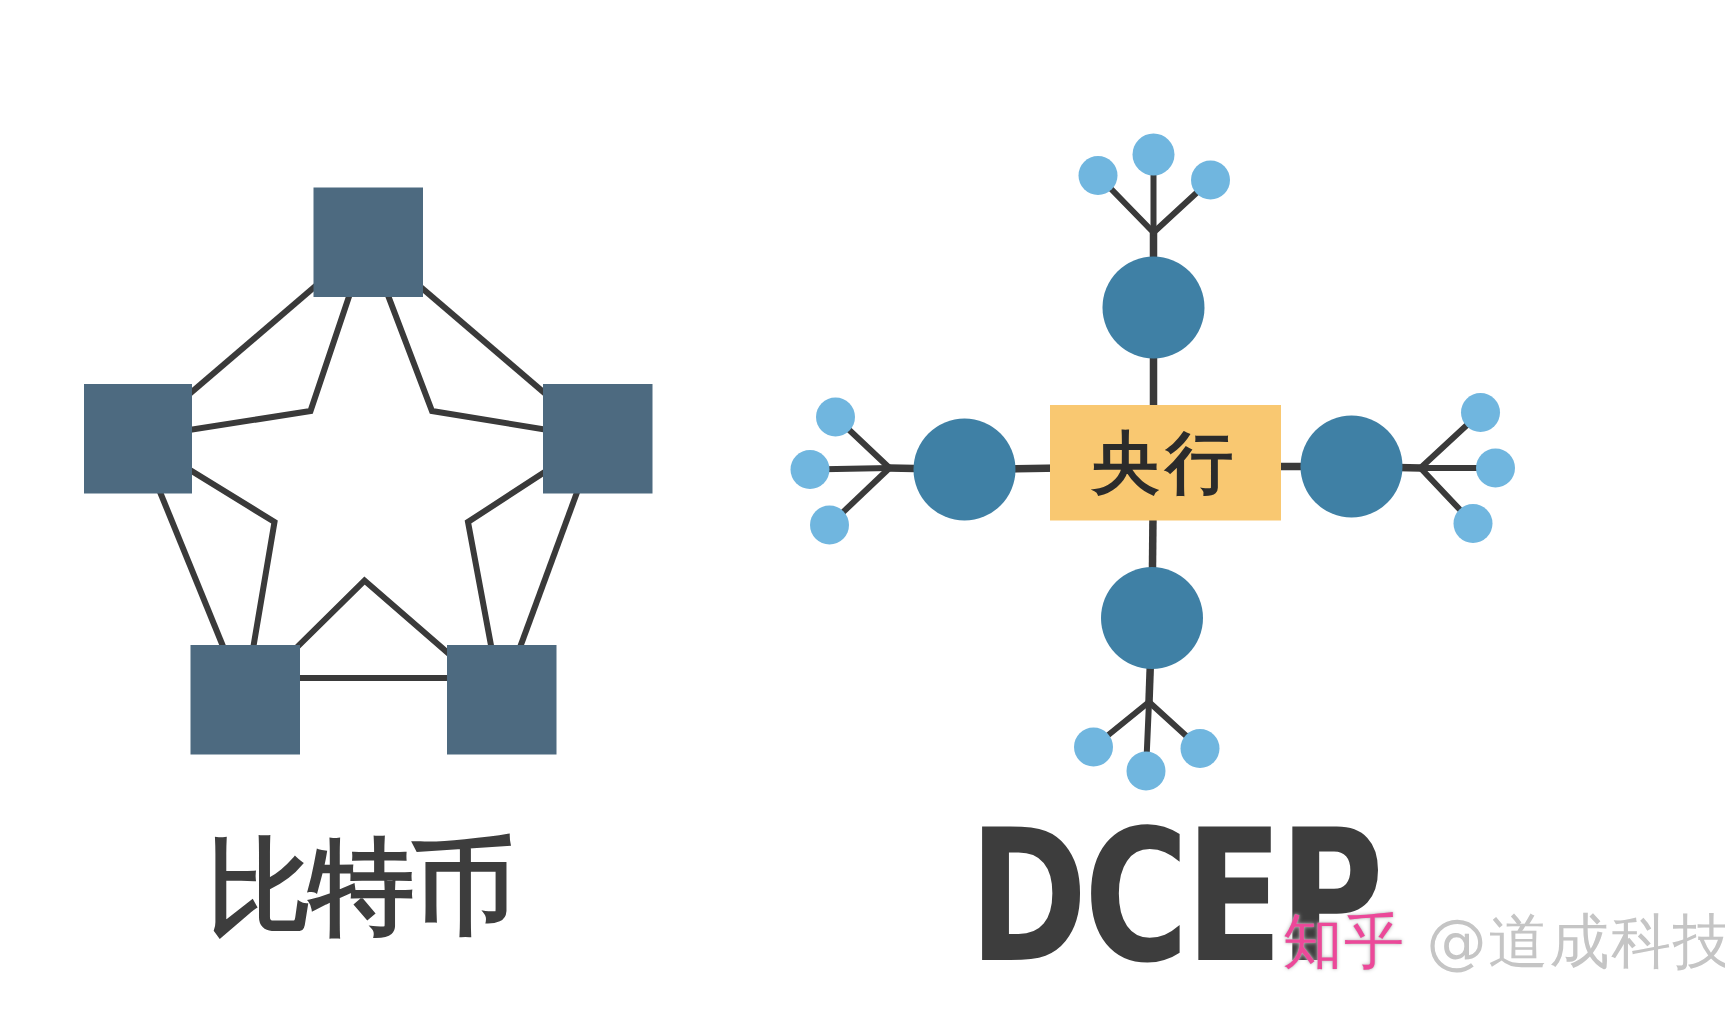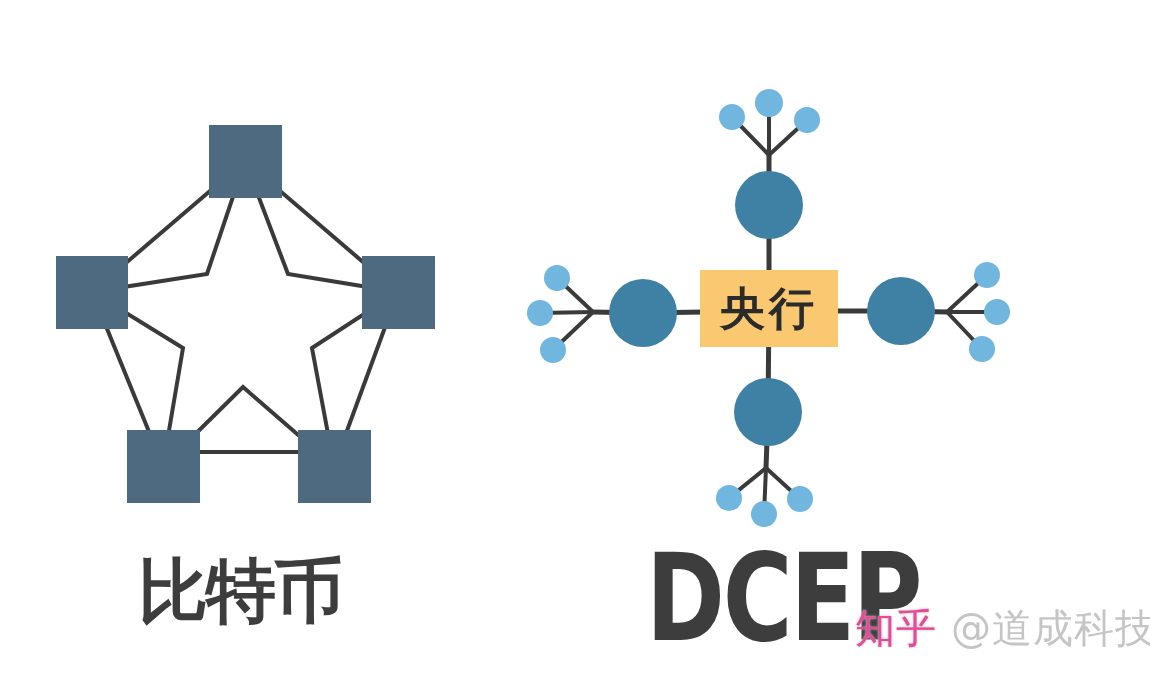--- a/index.html
+++ b/index.html
@@ -12,21 +12,21 @@
   
   .edge{stroke:var(--line,#3a3a3a);stroke-width:4;fill:none;}
   .star{stroke:var(--line,#3a3a3a);stroke-width:4;fill:none;stroke-linejoin:miter;}
   .trunk{stroke:var(--line,#3a3a3a);stroke-width:5;}
   .branch{stroke:var(--line,#3a3a3a);stroke-width:4;stroke-linecap:round;}
   .sq{fill:var(--bitcoin-node,#4d6a80);}
   .hub{fill:var(--hub-circle,#3f80a5);}
   .leaf{fill:var(--leaf-circle,#70b6df);}
   
   .central-bank-box{
-    position:absolute;left:700px;top:270px;width:138px;height:77px;
+    position:absolute;left:700px;top:270px;width:154px;height:77px;
     background:var(--center-box,#f9c871);
     display:flex;align-items:center;justify-content:center;
     font-size:45px;font-weight:700;color:var(--center-box-text,#2b2b2b);
     letter-spacing:4px;
   }
   
   .bitcoin-label{
     position:absolute;left:80px;top:556px;width:320px;text-align:center;
     font-size:70px;line-height:1;font-weight:700;letter-spacing:-2px;
     color:var(--label,#3d3d3d);white-space:nowrap;

